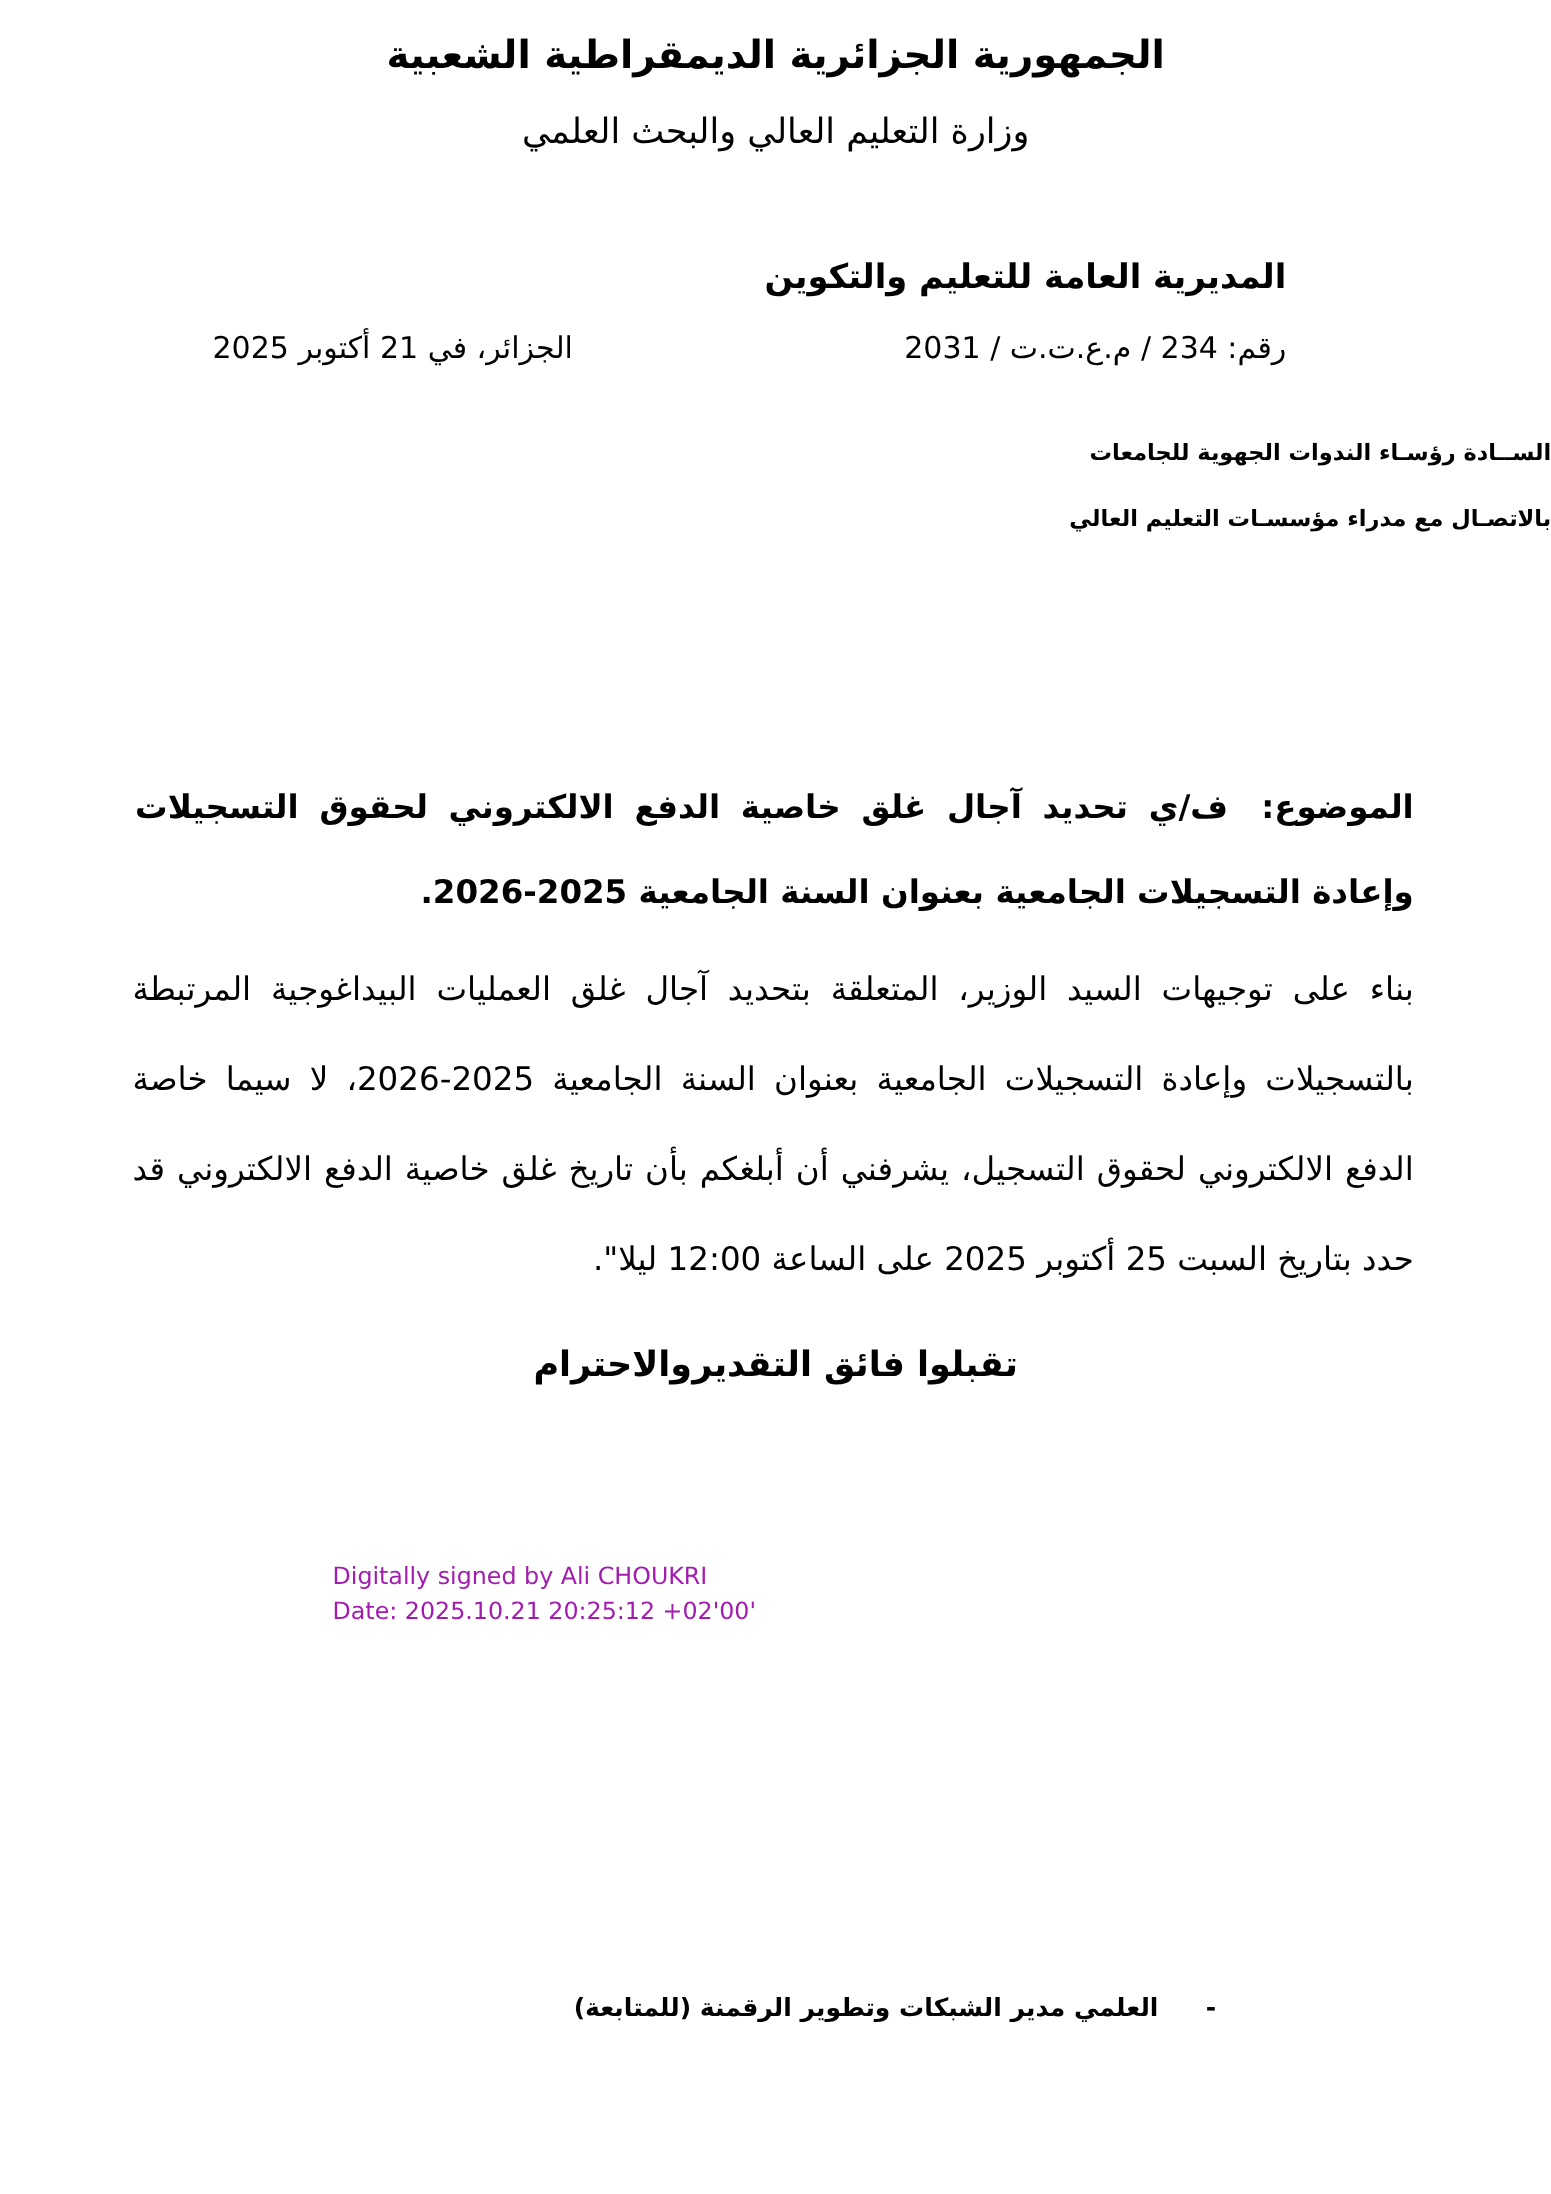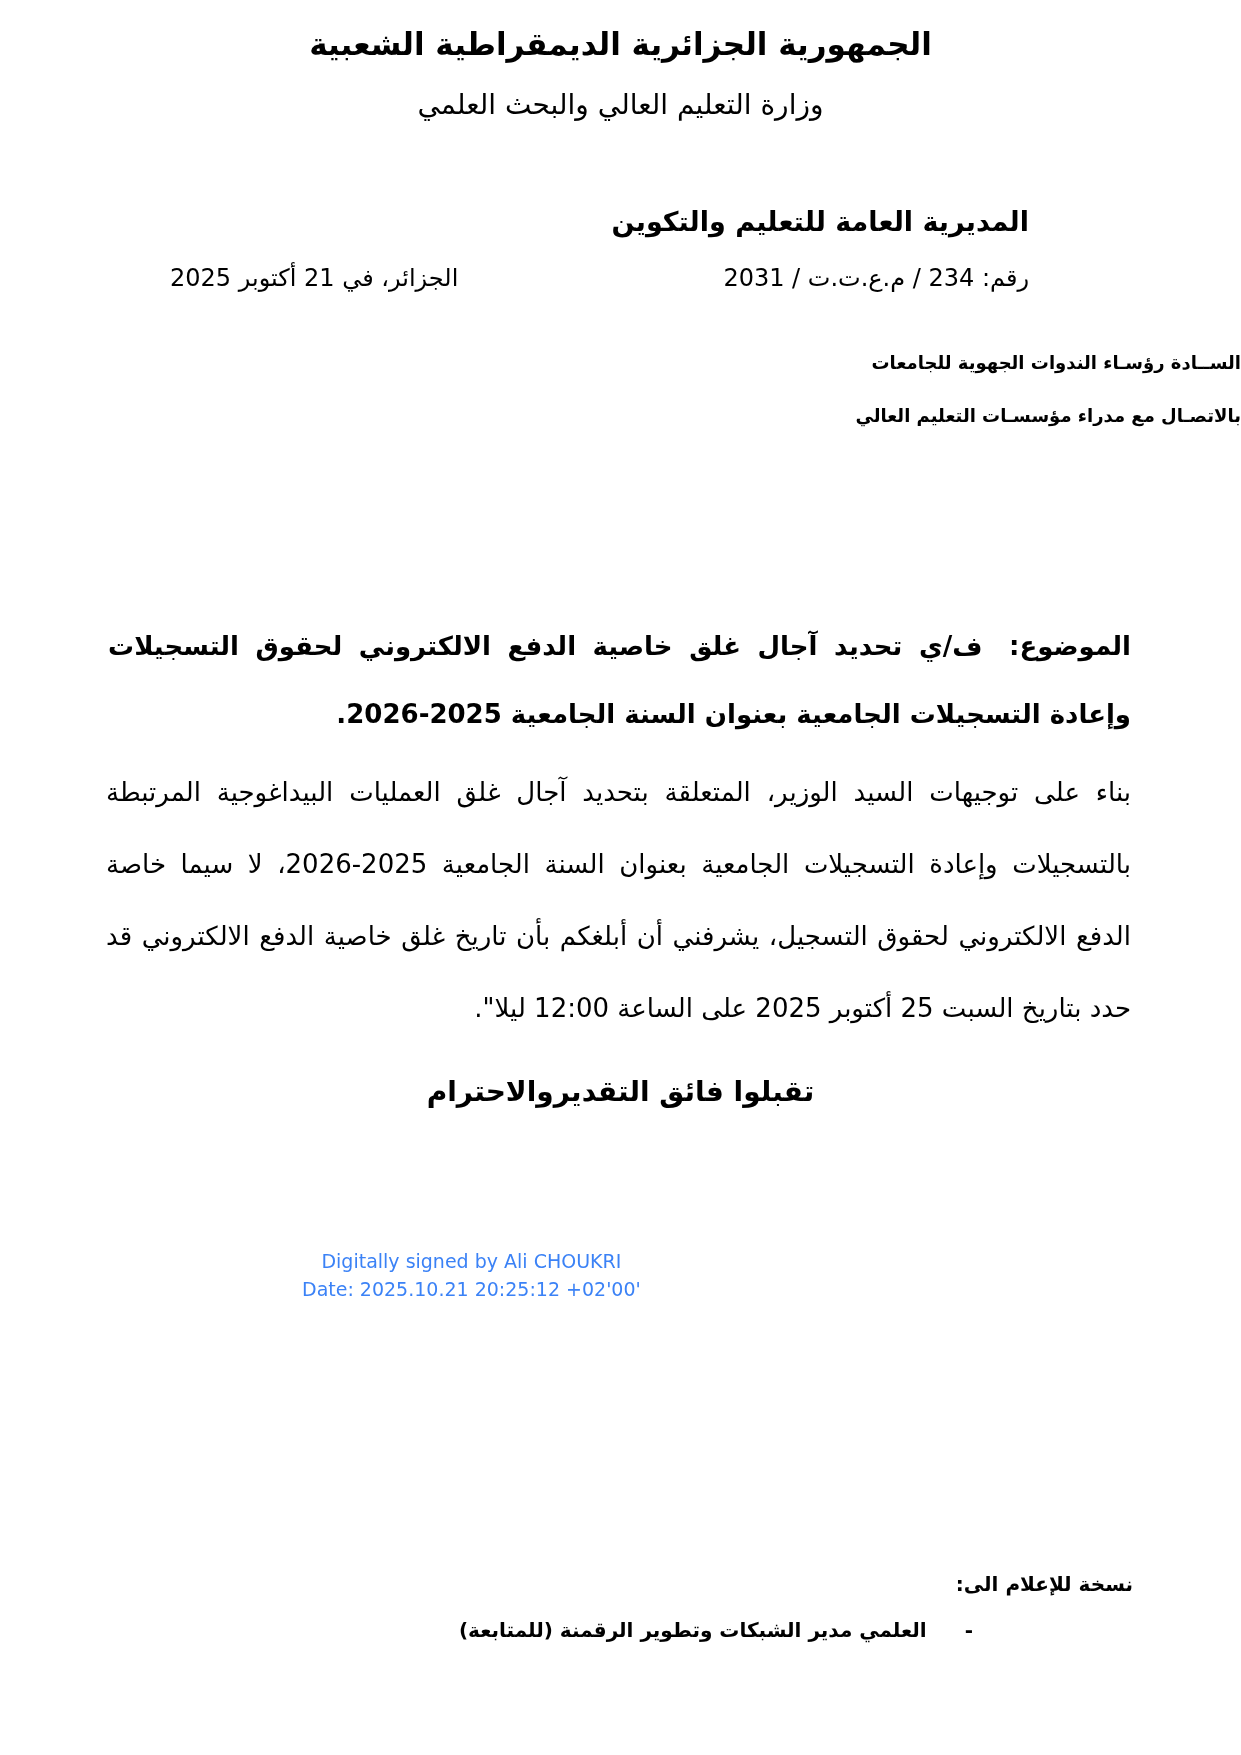--- a/index.html
+++ b/index.html
@@ -103,25 +103,24 @@
     text-align: center;
     font-size: 28px;
     font-weight: bold;
   }
   
   .signature {
     position: absolute;
     top: 1247px;
     left: 266px;
     direction: ltr;
-    text-align: center;
+    text-align: left;
     font-size: 19px;
     line-height: 28px;
-    color: #3b82f6;
-    margin-left: 36px;
+    color: #a21caf;
   }
   
   .cc {
     position: absolute;
     top: 1572px;
     right: 108px;
     left: 108px;
     direction: rtl;
     text-align: right;
     font-size: 20px;
@@ -166,19 +165,18 @@
   <div class="body-par">بناء على توجيهات السيد الوزير، المتعلقة بتحديد آجال غلق العمليات البيداغوجية المرتبطة بالتسجيلات وإعادة التسجيلات الجامعية بعنوان السنة الجامعية 2025-2026، لا سيما خاصة الدفع الالكتروني لحقوق التسجيل، يشرفني أن أبلغكم بأن تاريخ غلق خاصية الدفع الالكتروني قد حدد بتاريخ السبت 25 أكتوبر 2025 على الساعة 12:00 ليلا".</div>
 
   <div class="closing">تقبلوا فائق التقديروالاحترام</div>
 
   <div class="signature">
     <div>Digitally signed by Ali CHOUKRI</div>
     <div>Date: 2025.10.21 20:25:12 +02'00'</div>
   </div>
 
   <div class="cc">
-    <div class="cc-title">نسخة للإعلام الى:</div>
     <div class="cc-item">
       <span class="cc-dash">-</span><span>العلمي مدير الشبكات وتطوير الرقمنة (للمتابعة)</span>
     </div>
   </div>
 
 </div>
 
 </body></html>

